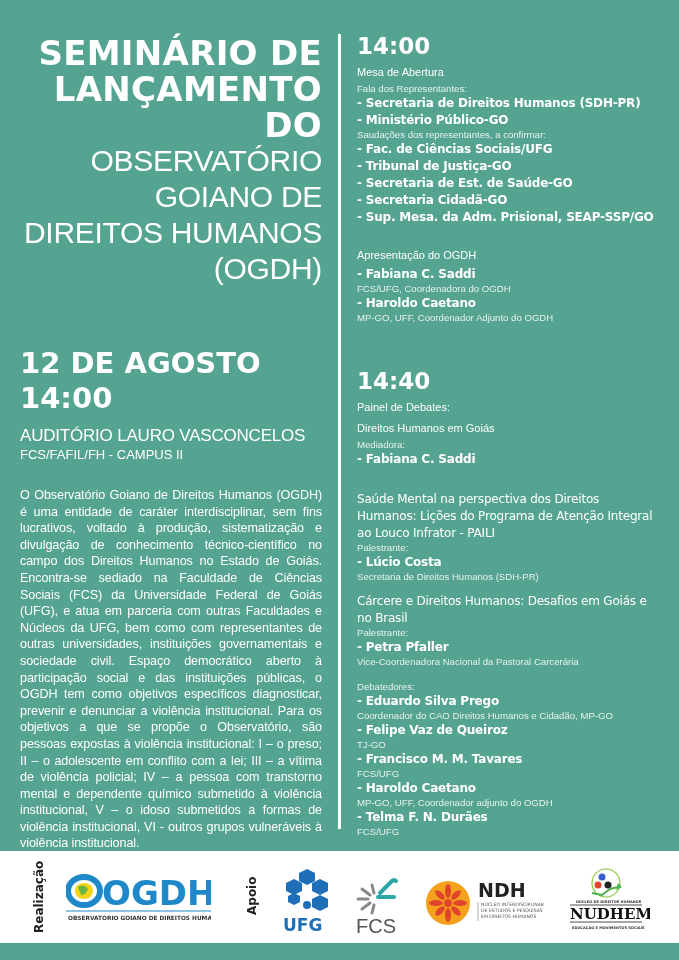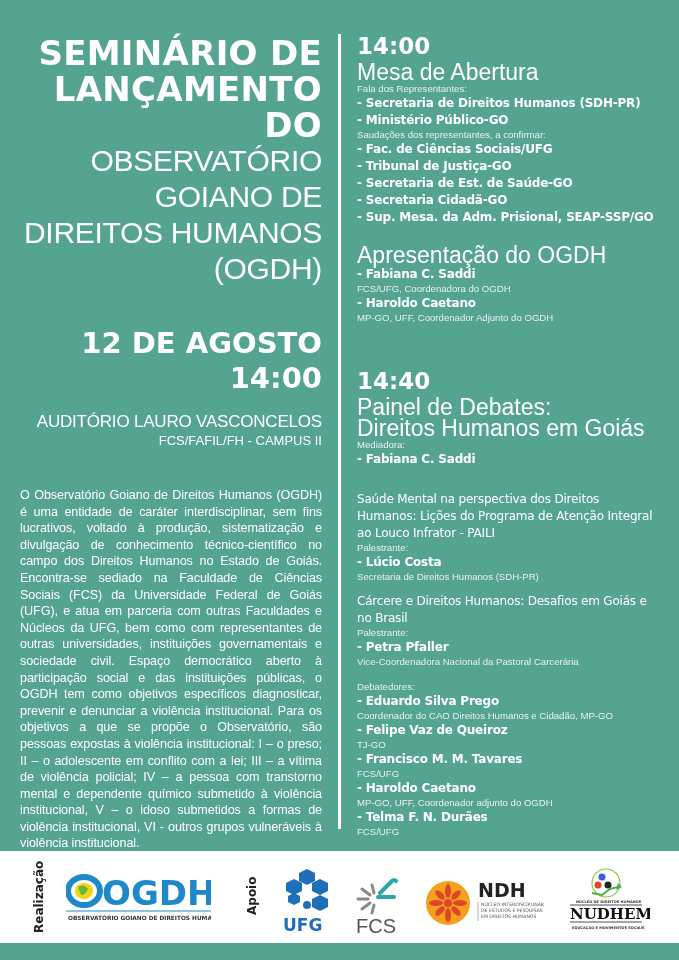--- a/index.html
+++ b/index.html
@@ -7,30 +7,30 @@
   body { background: #55a391; font-family: "Liberation Sans", sans-serif; color: #fff; position: relative; }
   .poster { position: absolute; left: 0; top: 0; width: 679px; height: 848px; background: #55a391; }
   .left { position: absolute; left: 20px; top: 0; width: 302px; }
   .divider { position: absolute; left: 338px; top: 34px; width: 3px; height: 795px; background: #fff; }
   .right { position: absolute; left: 357px; top: 0; width: 310px; }
 
   .title { position: absolute; right: 0; top: 35px; text-align: right; width: 302px; }
   .title .bold { font-family: "DejaVu Sans", sans-serif; font-weight: bold; font-size: 34px; line-height: 36px; letter-spacing: 0.3px; }
   .title .light { font-family: "Liberation Sans", sans-serif; font-size: 30px; line-height: 36px; font-weight: normal; letter-spacing: -0.3px; }
 
-  .date { position: absolute; right: 0; top: 326px; text-align: right; width: 302px; }
+  .date { position: absolute; right: 0; top: 346px; text-align: left; width: 302px; }
   .date .d1 { font-family: "DejaVu Sans", sans-serif; font-weight: bold; font-size: 29px; line-height: 34px; }
   .date .d2 { font-family: "DejaVu Sans", sans-serif; font-weight: bold; font-size: 29px; line-height: 36px; }
-  .date .venue { font-size: 17px; line-height: 20px; margin-top: 16px; letter-spacing: -0.2px; }
+  .date .venue { font-size: 17px; line-height: 20px; margin-top: 10px; letter-spacing: -0.2px; }
   .date .campus { font-size: 13px; line-height: 18px; }
 
   .about { position: absolute; left: 0; top: 487px; width: 302px; font-size: 12.6px; line-height: 16.6px; text-align: justify; letter-spacing: -0.1px; }
 
   .time { font-family: "DejaVu Sans", sans-serif; font-weight: bold; font-size: 23px; line-height: 28px; }
-  .sess-title { font-size: 23px; line-height: 21px; margin-top: 2px; }
+  .sess-title { font-size: 11px; line-height: 21px; margin-top: 2px; }
   .small { font-size: 9.6px; line-height: 12px; color: #e6f2ee; }
   .item { font-family: "DejaVu Sans", sans-serif; font-weight: bold; font-size: 12px; line-height: 17px; letter-spacing: -0.2px; }
   .panel-title { font-family: "DejaVu Sans", sans-serif; font-weight: normal; font-size: 12px; line-height: 17px; letter-spacing: -0.2px; }
 
   .s1 { position: absolute; left: 0; top: 32px; }
   .s2 { position: absolute; left: 0; top: 243px; }
   .s3 { position: absolute; left: 0; top: 367px; }
   .p1 { position: absolute; left: 0; top: 491px; width: 300px; }
   .p2 { position: absolute; left: 0; top: 593px; width: 300px; }
   .deb { position: absolute; left: 0; top: 681px; width: 310px; }

